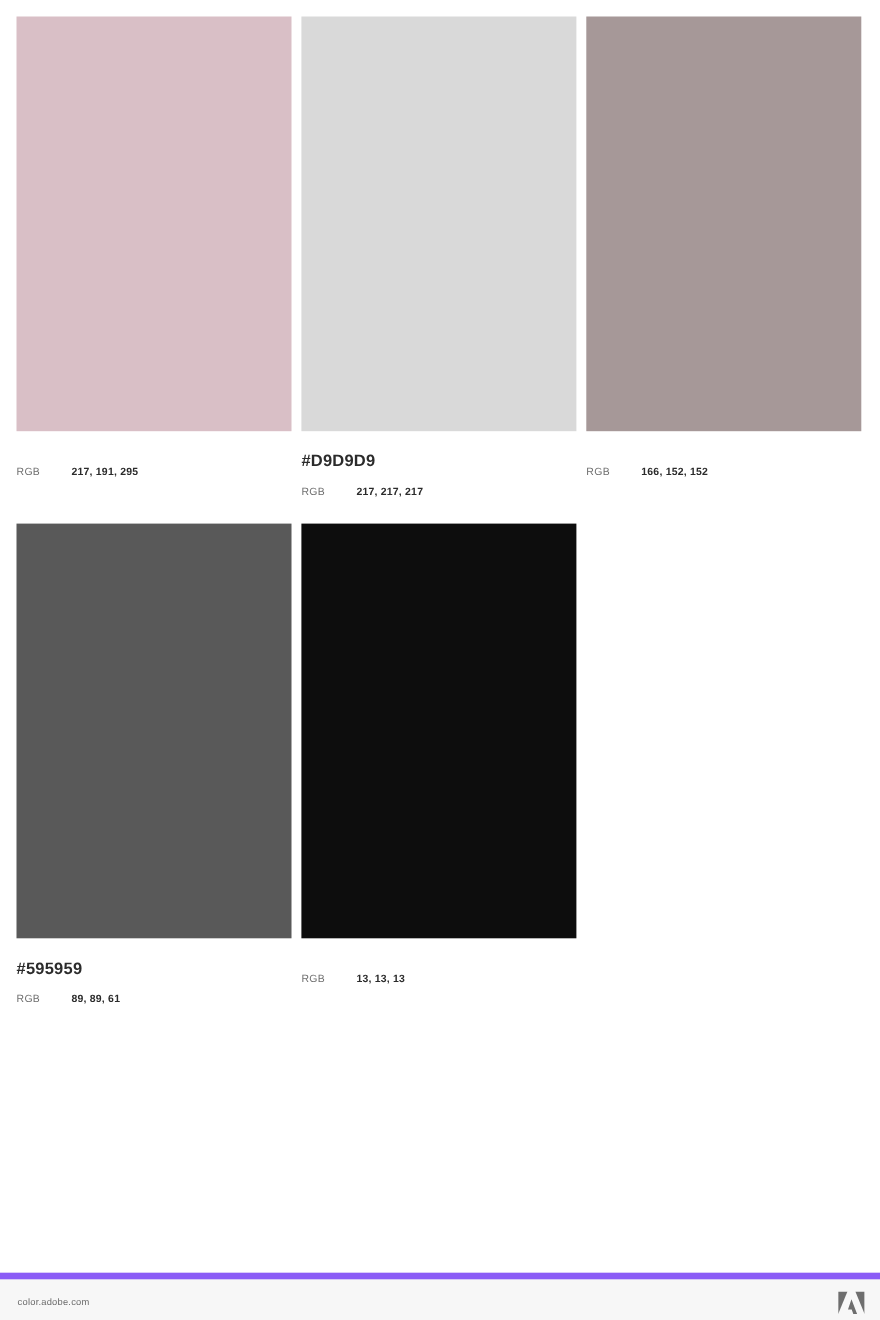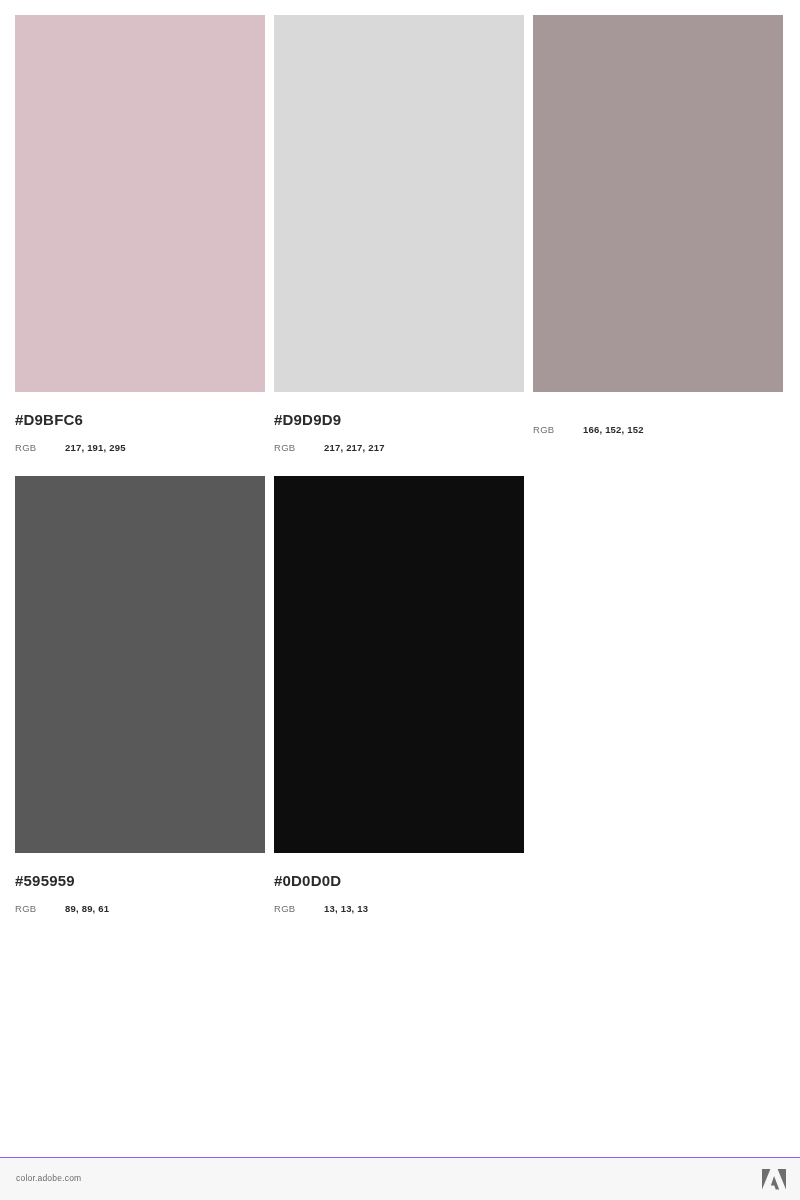--- a/index.html
+++ b/index.html
@@ -83,21 +83,21 @@
     letter-spacing: 0.2px;
   }
 
   .footer-bar {
     position: absolute;
     left: 0;
     top: 1157px;
     width: 800px;
     height: 43px;
     background: #f7f7f7;
-    border-top: 1px solid #8b5cf6;
+    border-top: 6px solid #8b5cf6;
     box-sizing: border-box;
     padding-left: 40px;
   }
 
   .footer-url {
     position: absolute;
     left: 16px;
     top: 15px;
     font-size: 8.5px;
     color: #6b6b6b;
@@ -117,21 +117,20 @@
 
 <div class="palette-sheet">
 
   <div class="swatch-rows">
 
     <div class="swatch-row">
 
       <div class="swatch-cell">
         <div class="swatch-chip" style="background:#D9BFC6"></div>
         <div class="swatch-meta">
-          <div class="swatch-hex">#D9BFC6</div>
           <div class="swatch-rgb-line">
             <span class="rgb-label">RGB</span>
             <span class="rgb-values">217, 191, 295</span>
           </div>
         </div>
       </div>
 
       <div class="swatch-cell">
         <div class="swatch-chip" style="background:#D9D9D9"></div>
         <div class="swatch-meta">
@@ -164,21 +163,20 @@
           <div class="swatch-rgb-line">
             <span class="rgb-label">RGB</span>
             <span class="rgb-values">89, 89, 61</span>
           </div>
         </div>
       </div>
 
       <div class="swatch-cell">
         <div class="swatch-chip" style="background:#0D0D0D"></div>
         <div class="swatch-meta">
-          <div class="swatch-hex">#0D0D0D</div>
           <div class="swatch-rgb-line">
             <span class="rgb-label">RGB</span>
             <span class="rgb-values">13, 13, 13</span>
           </div>
         </div>
       </div>
 
       <div class="swatch-cell"></div>
 
     </div>

